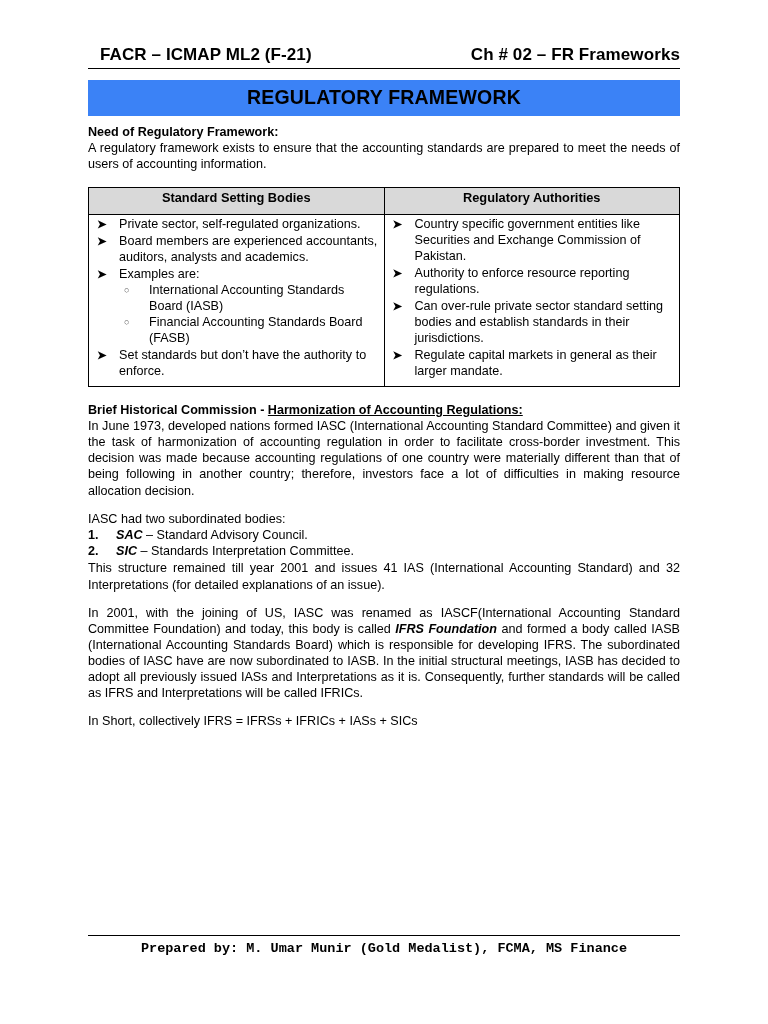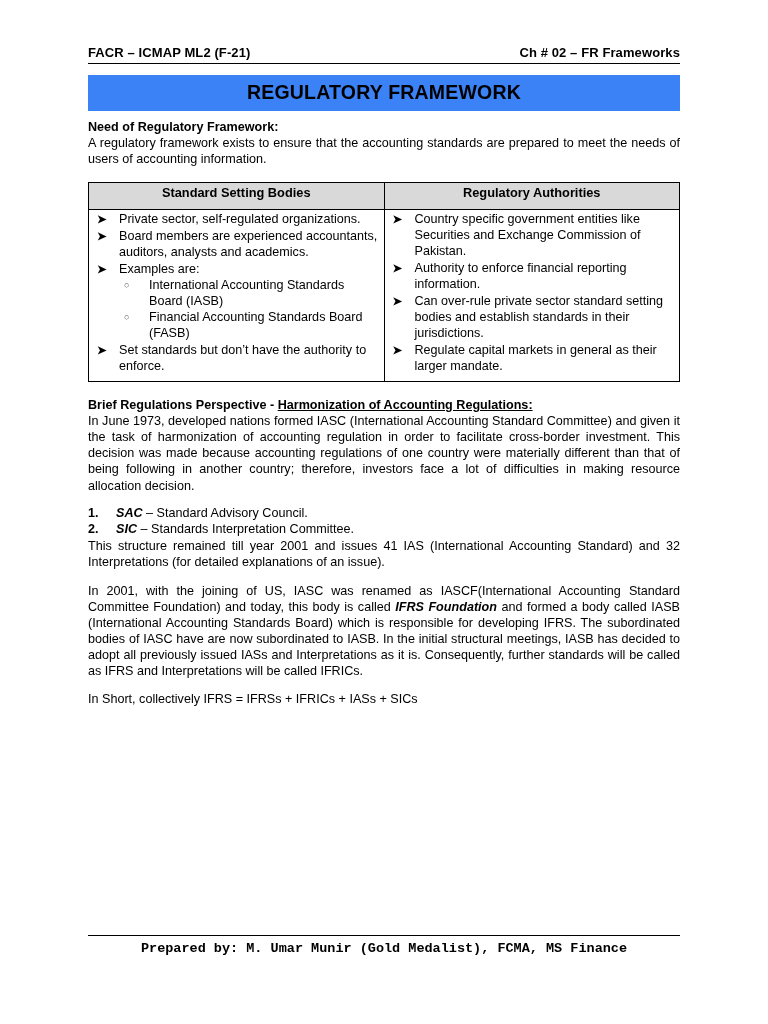--- a/index.html
+++ b/index.html
@@ -28,24 +28,25 @@
     left: 88px;
     top: 0;
     width: 592px;
   }
 
   
   .doc-header {
     display: flex;
     justify-content: space-between;
     align-items: baseline;
-    font-size: 13px;
+    font-size: 17px;
     font-weight: bold;
     padding-top: 45px;
     letter-spacing: 0.1px;
+    margin-left: 12px;
   }
   .doc-header .hdr-left { white-space: nowrap; }
   .doc-header .hdr-right { white-space: nowrap; }
 
   .header-rule {
     border-bottom: 1.6px solid #000;
     margin-top: 3px;
   }
 
   
@@ -233,44 +234,45 @@
             </ul>
           </td>
           <td>
             <ul class="arrow-list">
               <li>
                 <span class="mk">➤</span>
                 <span>Country specific government entities like Securities and Exchange Commission of Pakistan.</span>
               </li>
               <li>
                 <span class="mk">➤</span>
-                <span>Authority to enforce financial reporting information.</span>
+                <span>Authority to enforce resource reporting regulations.</span>
               </li>
               <li>
                 <span class="mk">➤</span>
                 <span>Can over-rule private sector standard setting bodies and establish standards in their jurisdictions.</span>
               </li>
               <li>
                 <span class="mk">➤</span>
                 <span>Regulate capital markets in general as their larger mandate.</span>
               </li>
             </ul>
           </td>
         </tr>
       </tbody>
     </table>
 
     <div class="sec-head" style="margin-top:16px;">
-      <span>Brief Regulations Perspective - </span><span class="u">Harmonization of Accounting Regulations:</span>
+      <span>Brief Historical Commission - </span><span class="u">Harmonization of Accounting Regulations:</span>
     </div>
 
     <div class="para">In June 1973, developed nations formed IASC (International Accounting Standard Committee) and given it the task of harmonization of accounting regulation in order to facilitate cross-border investment. This decision was made because accounting regulations of one country were materially different than that of being following in another country; therefore, investors face a lot of difficulties in making resource allocation decision.</div>
 
     <div class="spacer-para"></div>
 
+    <div class="para nojust">IASC had two subordinated bodies:</div>
 
     <ol class="num-list">
       <li>
         <span class="num">1.</span><span class="bi">SAC</span><span> – Standard Advisory Council.</span>
       </li>
       <li>
         <span class="num">2.</span><span class="bi">SIC</span><span> – Standards Interpretation Committee.</span>
       </li>
     </ol>
 

